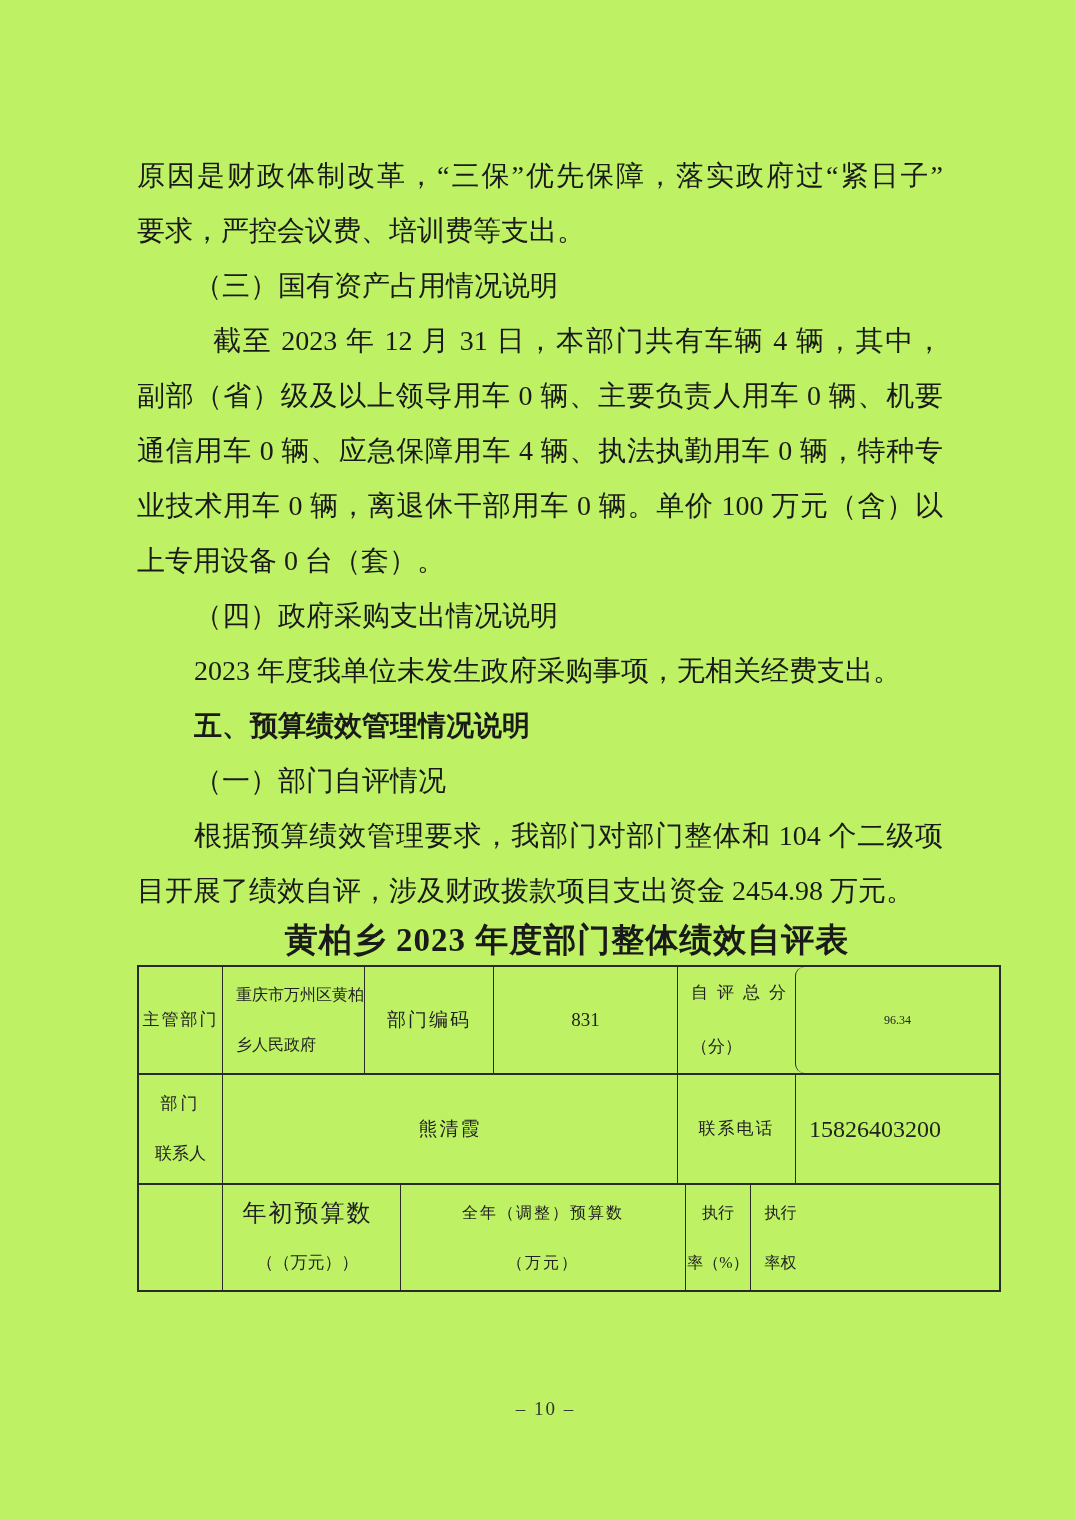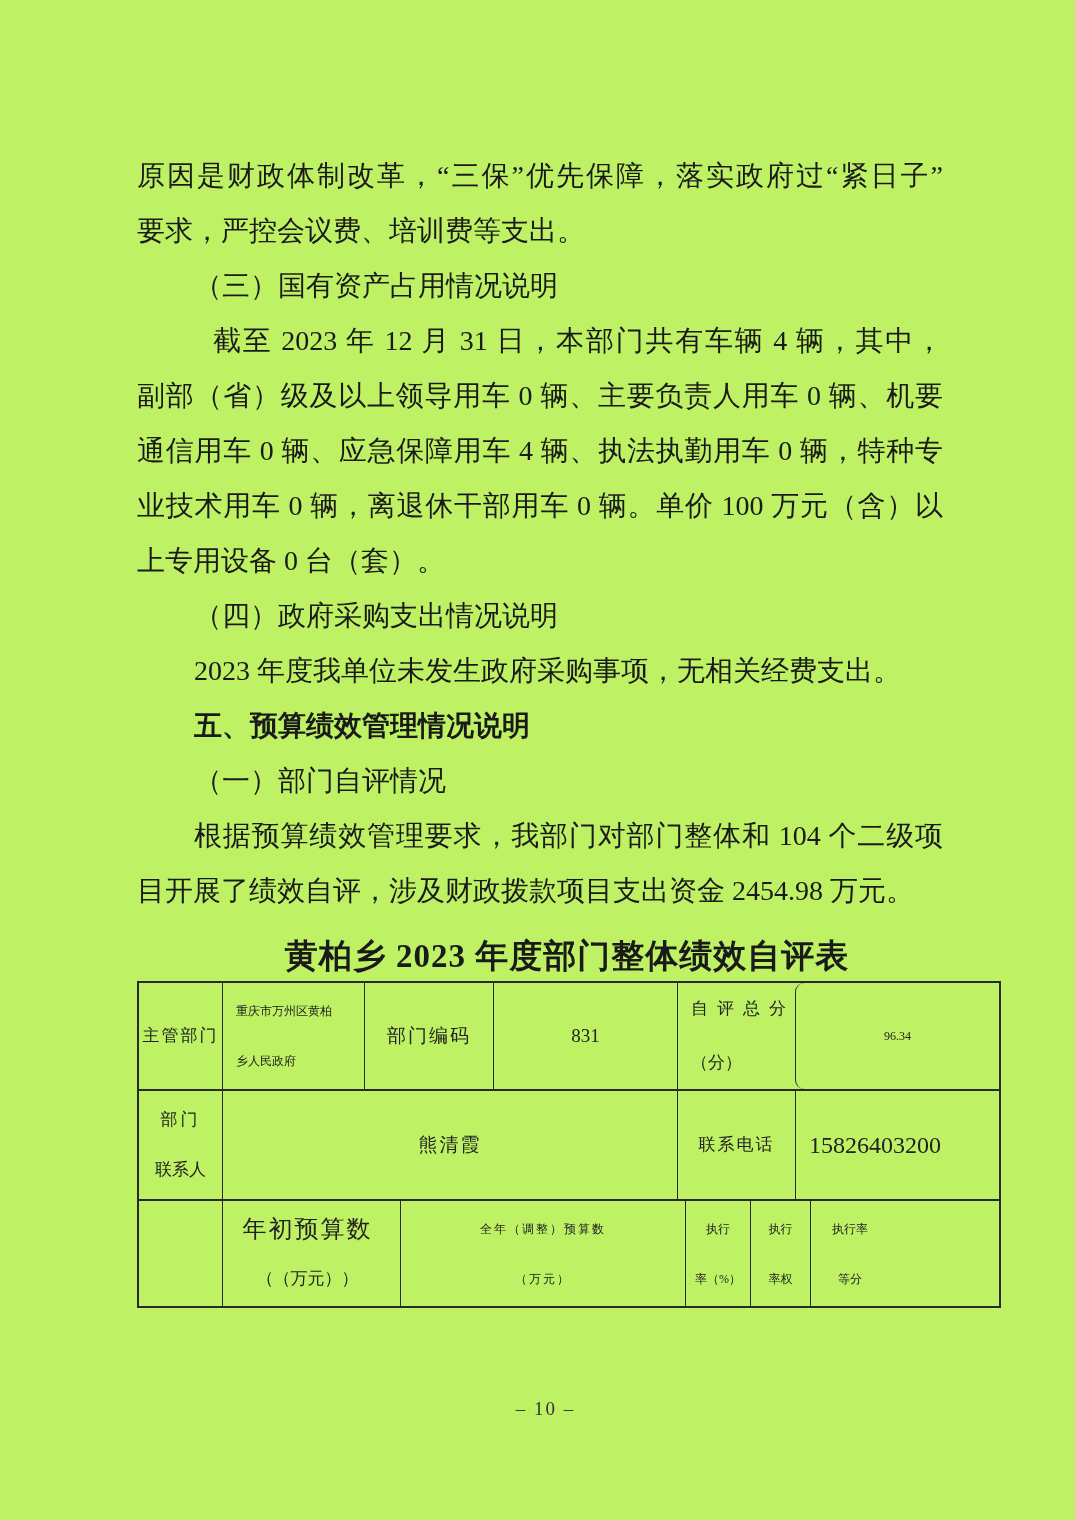--- a/index.html
+++ b/index.html
@@ -22,21 +22,21 @@
     overflow:hidden;
     white-space:normal;
   }
   .cont { text-align:justify; text-align-last:justify; }
   .ind2 { text-indent:57px; }
   .ind3 { text-indent:76px; }
   .hei  { font-family:"Liberation Sans","DejaVu Sans",sans-serif; font-weight:bold; }
 
   .table-title {
     width:860px;
-    margin-top:18px;
+    margin-top:2px;
     font-size:33px;
     line-height:40px;
     font-weight:bold;
     text-align:center;
     letter-spacing:1px;
   }
 
   .ptable {
     margin-top:5px;
     width:860px;
@@ -58,21 +58,21 @@
     overflow:hidden;
   }
   .cell + .cell { border-left:1px solid #2a2a2a; }
   .cl { line-height:20px; white-space:nowrap; }
   .left { align-items:flex-start; padding-left:13px; }
   .ls2 { letter-spacing:2px; }
   .ls3 { letter-spacing:3px; }
   .ls9 { letter-spacing:9px; }
   .fs19 { font-size:19px; }
   .fs18 { font-size:24px;font-family:Liberation Serif, serif; }
-  .fs16 { font-size:12px; }
+  .fs16 { font-size:16px; }
   .fs15 { font-size:12px;border-radius:9px; }
   .gap30 { gap:30px; }
   .gap34 { gap:34px; }
 
   
   .w-c1 { width:83px; }
   .w-r1c2 { width:142px; }
   .w-r1c3 { width:129px; }
   .w-r1c4 { width:184px; }
   .w-c5 { width:118px; }
@@ -167,23 +167,19 @@
           <div class="cl fs16 ls2">（万元）</div>
         </div>
         <div class="cell w-r3c5 fs16 gap30">
           <div class="cl">执行</div>
           <div class="cl">率（%）</div>
         </div>
         <div class="cell w-r3c6 fs16 gap30">
           <div class="cl">执行</div>
           <div class="cl">率权</div>
         </div>
-        <div class="cell w-r3c7 fs16 gap30">
-          <div class="cl">执行率</div>
-          <div class="cl">等分</div>
-        </div>
       </div>
 
     </div>
   </div>
 
   <div class="pagenum">– 10 –</div>
 </div>
 
 </body></html>

